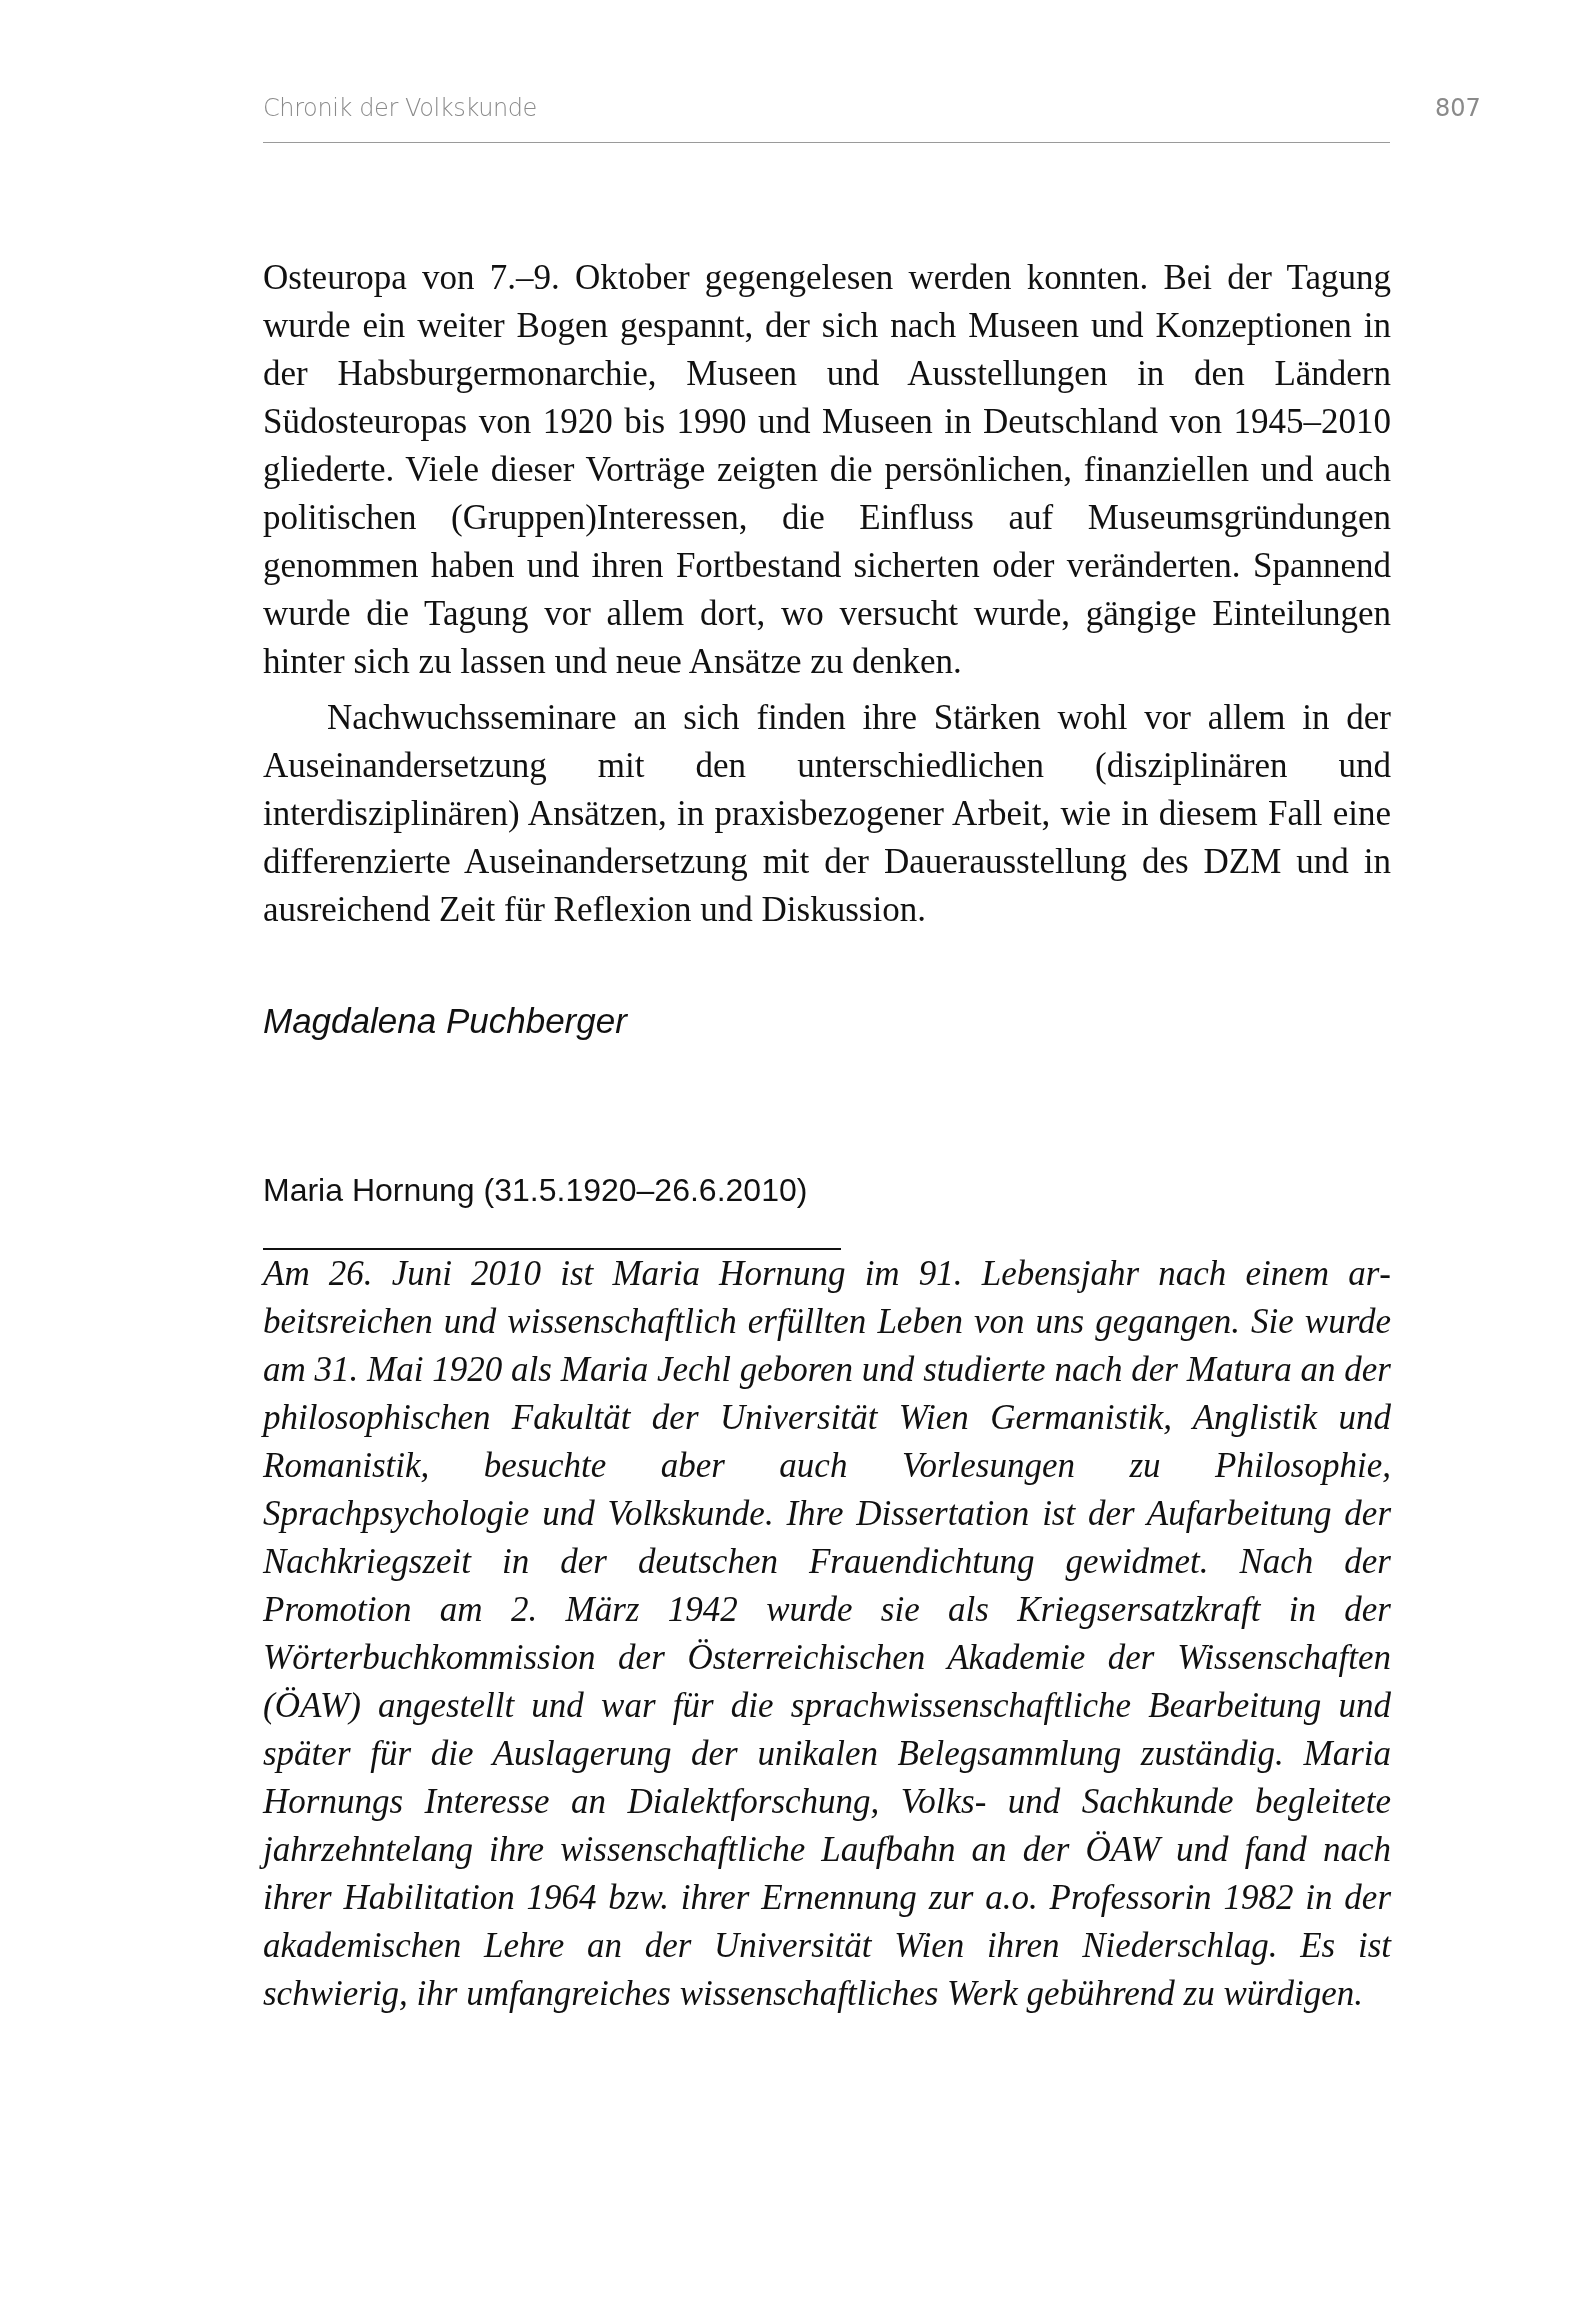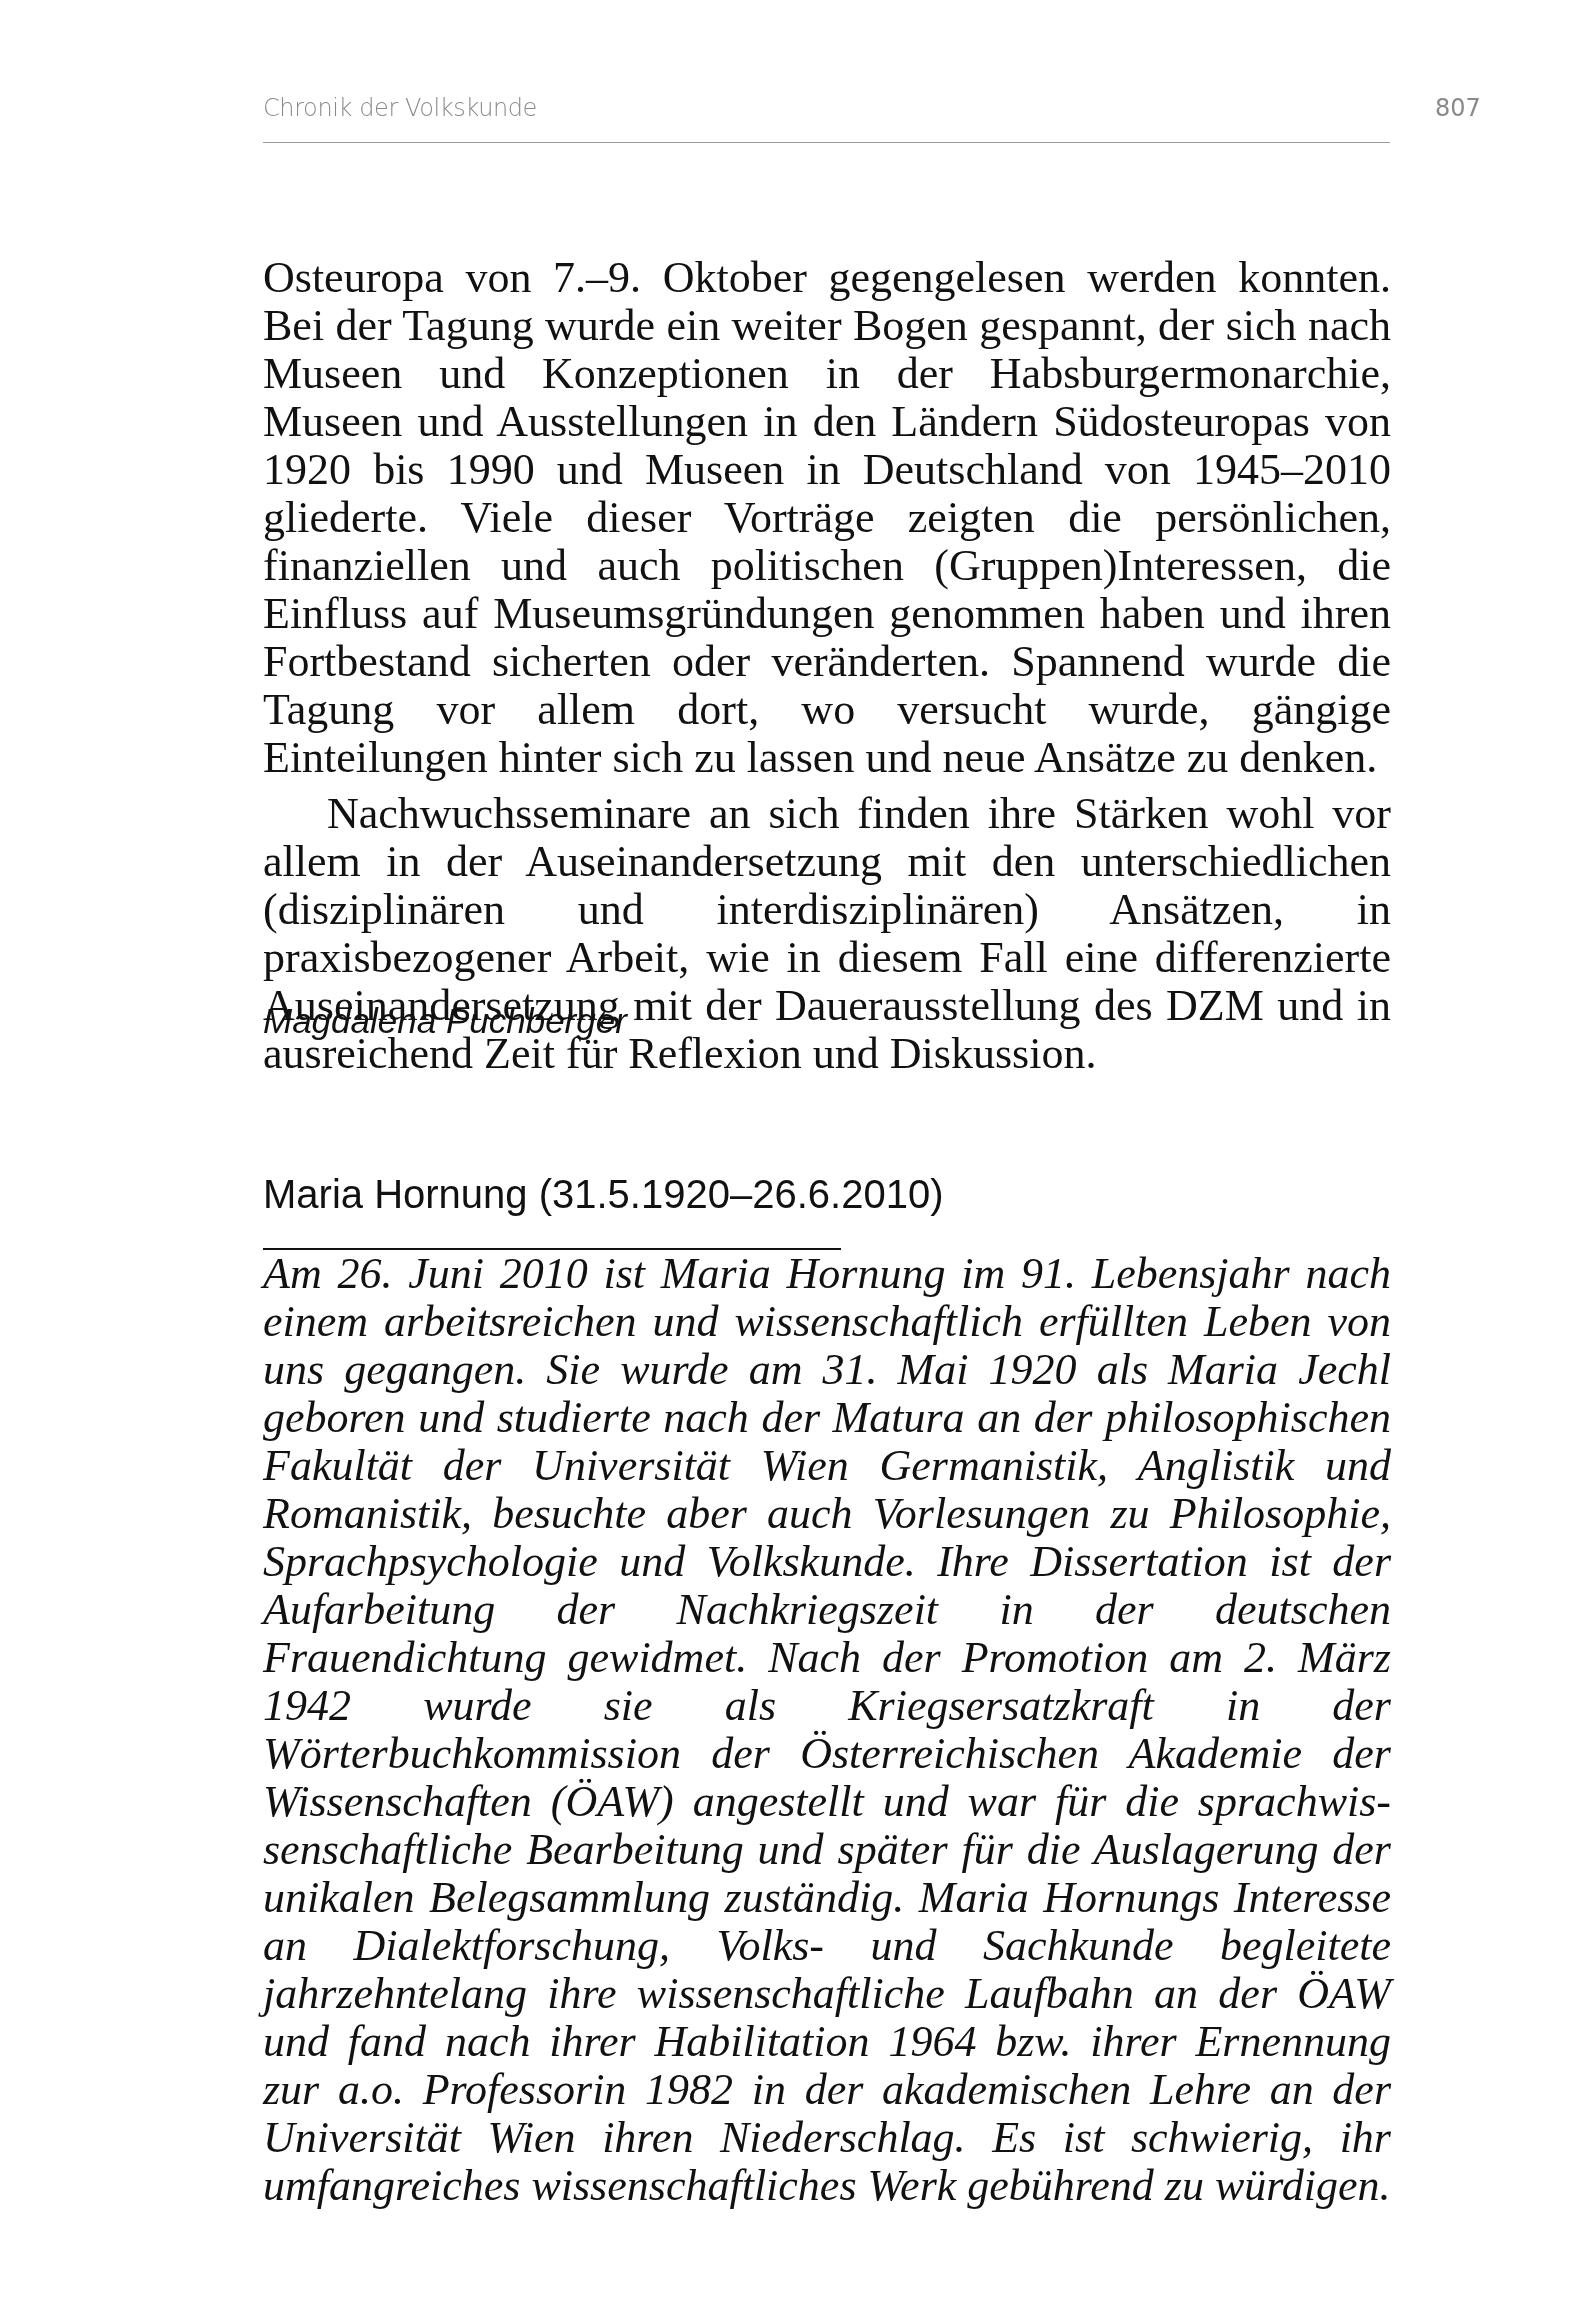--- a/index.html
+++ b/index.html
@@ -16,38 +16,38 @@
     font-family: "DejaVu Sans", sans-serif; font-size: 24px; color: #8a8a8a;
   }
   .header-rule {
     position: absolute; left: 263px; top: 142px; width: 1127px; height: 0;
     border-top: 1.6px solid #9a9a9a;
   }
 
   .body-text {
     position: absolute; left: 263px; width: 1128px;
     font-family: "Liberation Serif", "DejaVu Serif", serif;
-    font-size: 44px; line-height: 48px; color: #111;
+    font-size: 35px; line-height: 48px; color: #111;
     text-align: justify; hyphens: manual;
   }
   .body-text p { margin: 0; }
   .body-text p.indent { text-indent: 64px; margin-top: 8px; }
 
   #block1 { top: 254px; }
 
   .author-sig {
     position: absolute; left: 263px; top: 1001px;
     font-family: Liberation Sans, sans-serif;
     font-style: italic; font-size: 35px; color: #111;
   }
 
   .section-heading {
     position: absolute; left: 263px; top: 1172px;
     font-family: "Liberation Sans", "DejaVu Sans", sans-serif;
-    font-size: 40px; color: #111;
+    font-size: 32px; color: #111;
   }
   .heading-rule {
     position: absolute; left: 263px; top: 1248px; width: 578px; height: 0;
     border-top: 2.4px solid #111;
   }
 
   #block2 { top: 1250px; font-style: italic; }
 </style>
 </head>
 <body>

